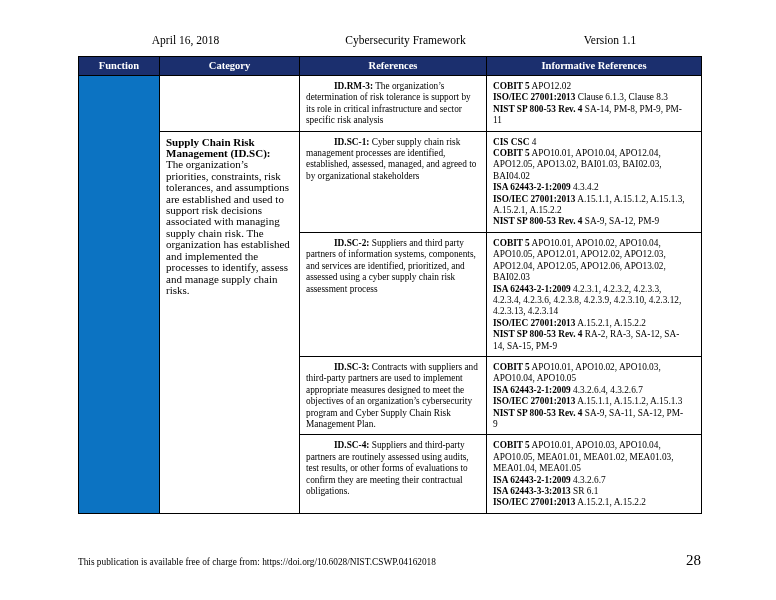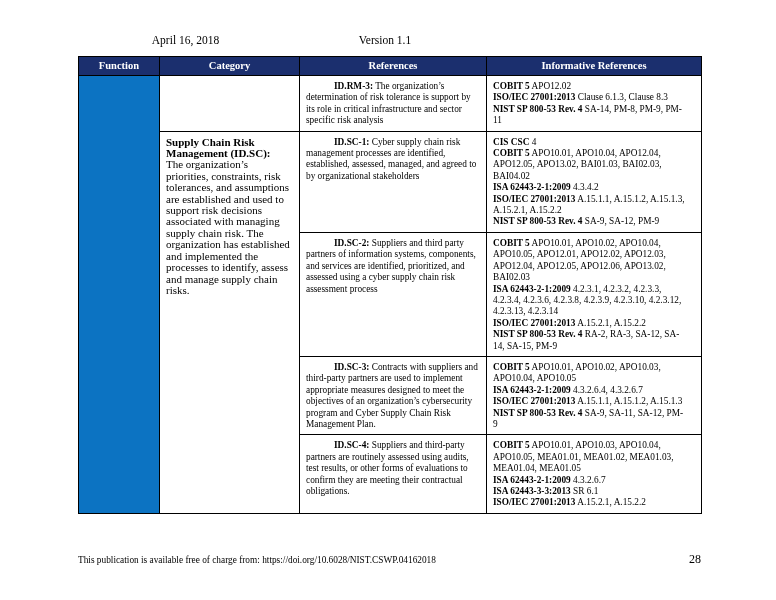--- a/index.html
+++ b/index.html
@@ -105,27 +105,28 @@
     position: absolute;
     left: 78px;
     top: 552px;
     width: 623px;
     display: flex;
     justify-content: space-between;
     align-items: baseline;
     font-size: 9.3px;
   }
   .footer .fnote { text-align: left; }
-  .footer .pageno { font-size: 12px; }
+  .footer .pageno { font-size: 15px; }
 </style>
 </head>
 <body>
 
 <div class="running-head">
   <div class="rh-date">April 16, 2018</div>
+  <div class="rh-title">Cybersecurity Framework</div>
   <div class="rh-ver">Version 1.1</div>
 </div>
 
 <table class="fw-table">
   <colgroup>
     <col class="c-function">
     <col class="c-category">
     <col class="c-subcat">
     <col class="c-refs">
   </colgroup>

